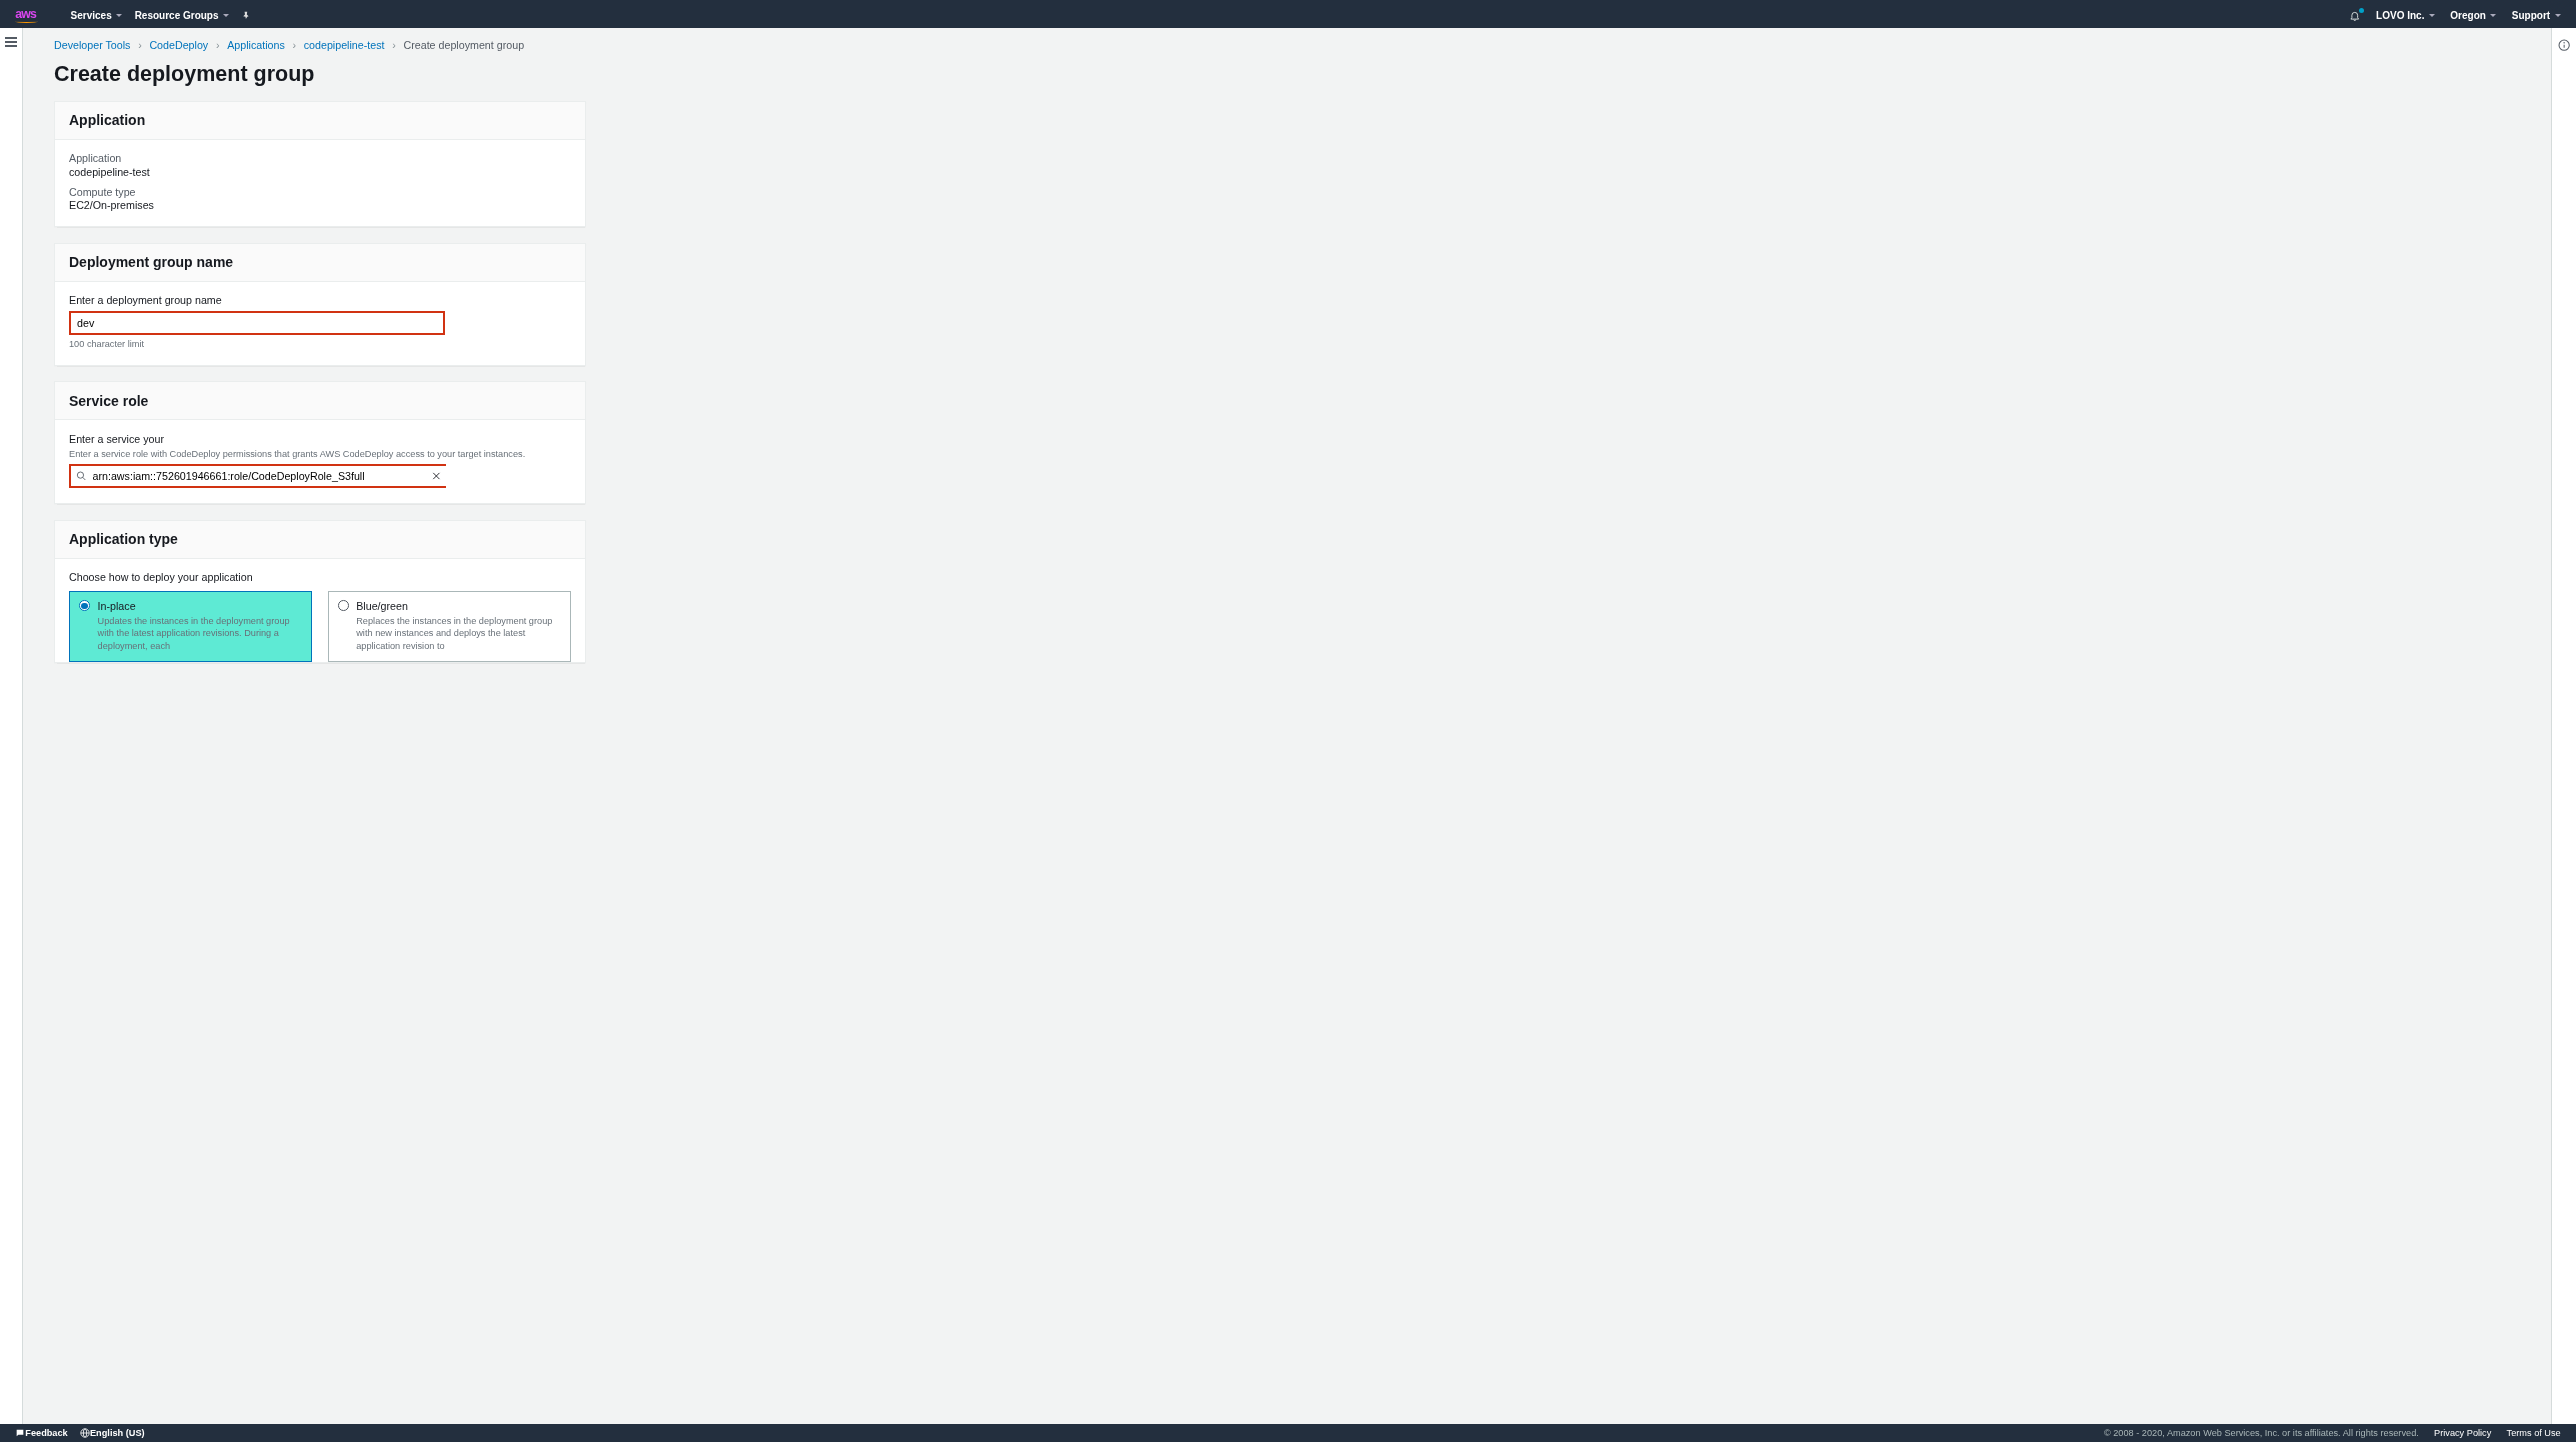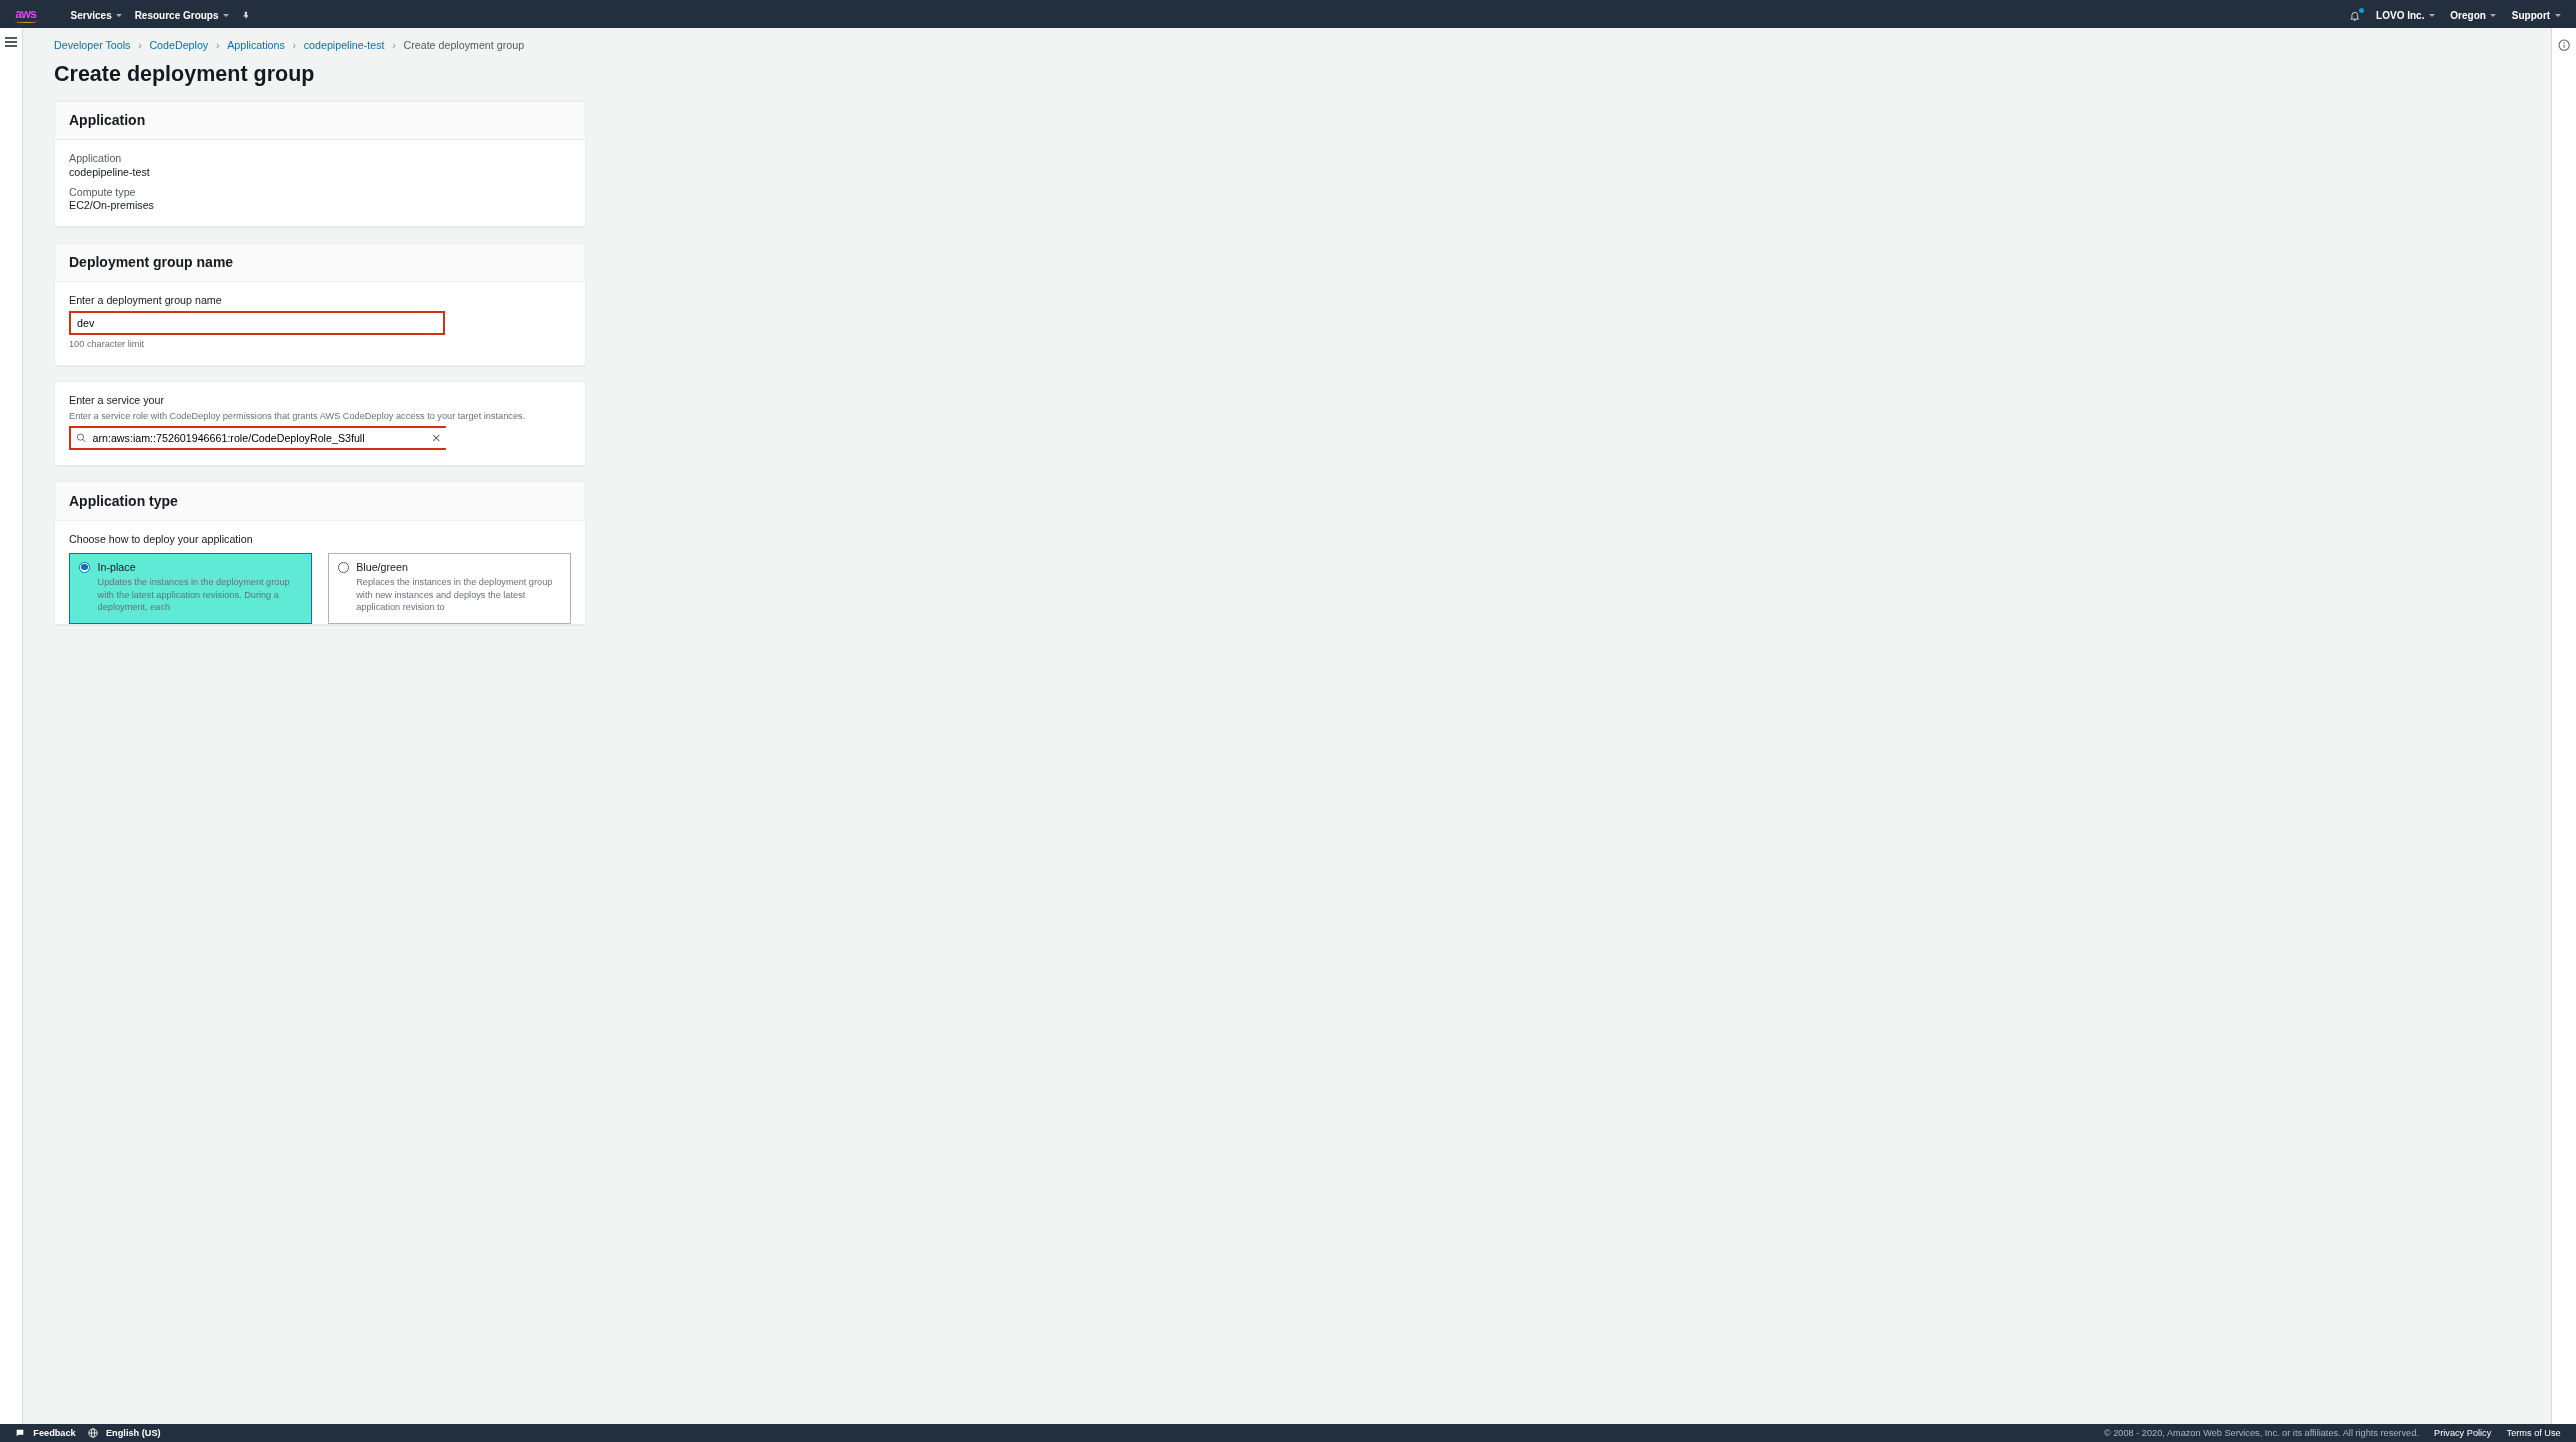--- a/index.html
+++ b/index.html
@@ -53,21 +53,21 @@
   .radio-card.selected { border:0.8px solid #0073bb; background:#5eead4; }
   .radio-card-head { display:flex; align-items:center; gap:7.7px; margin-bottom:3.1px;}
   .radio-outer { width:10.7px; height:10.7px; border-radius:50%; border:0.8px solid #545b64; display:flex; align-items:center; justify-content:center; background:#fff;}
   .radio-card.selected .radio-outer { border:0.8px solid #0073bb;}
   .radio-inner { width:6.1px; height:6.1px; border-radius:50%; }
   .radio-card.selected .radio-inner { background:#0073bb; }
   .radio-title { font-size:10.7px; color:#16191f;}
   .radio-desc { font-size:9.2px; color:#687078; padding-left:18.4px; line-height:1.35;}
   .footer { height:18.4px; background:#232f3e; color:#fff; display:flex; align-items:center; padding:0 15.3px; font-size:9.2px;}
   .footer-left { display:flex; align-items:center; gap:12.3px;}
-  .footer-left .fitem { display:flex; align-items:center; gap:8px; cursor:pointer; font-weight:600;}
+  .footer-left .fitem { display:flex; align-items:center; gap:0; cursor:pointer; font-weight:600;}
   .footer-right { margin-left:auto; display:flex; align-items:center; gap:15.3px;}
   .footer-right .flink { color:#fff; text-decoration:none; cursor:pointer;}
   .footer-copyright { color:#aab7b8;}
   svg { display:block; }
 </style>
 </head>
 <body>
 
 <div class="topbar-placeholder"></div>
 <div class="topbar">
@@ -162,20 +162,23 @@
           <div class="panel-body">
             <label class="input-label">Enter a deployment group name</label>
             <div class="red-box" style="width:376px;">
               <input class="text-input" type="text" value="dev" style="">
             </div>
             <div class="input-hint">100 character limit</div>
           </div>
         </div>
 
         <div class="panel">
+          <div class="panel-header">
+              <h2>Service role</h2>
+            </div>
           <div class="panel-body">
             <label class="input-label">Enter a service your</label>
             <div class="input-desc">Enter a service role with CodeDeploy permissions that grants AWS CodeDeploy access to your target instances.</div>
             <div class="red-box search-wrap-outer">
               <div class="search-wrap">
                 <svg class="search-icon-svg" viewBox="0 0 24 24" fill="none" stroke="currentColor" stroke-width="2">
                   <circle cx="10" cy="10" r="7"></circle>
                     <line x1="21" y1="21" x2="15" y2="15"></line>
                 </svg>
                 <input type="text" value="arn:aws:iam::752601946661:role/CodeDeployRole_S3full" style="">

